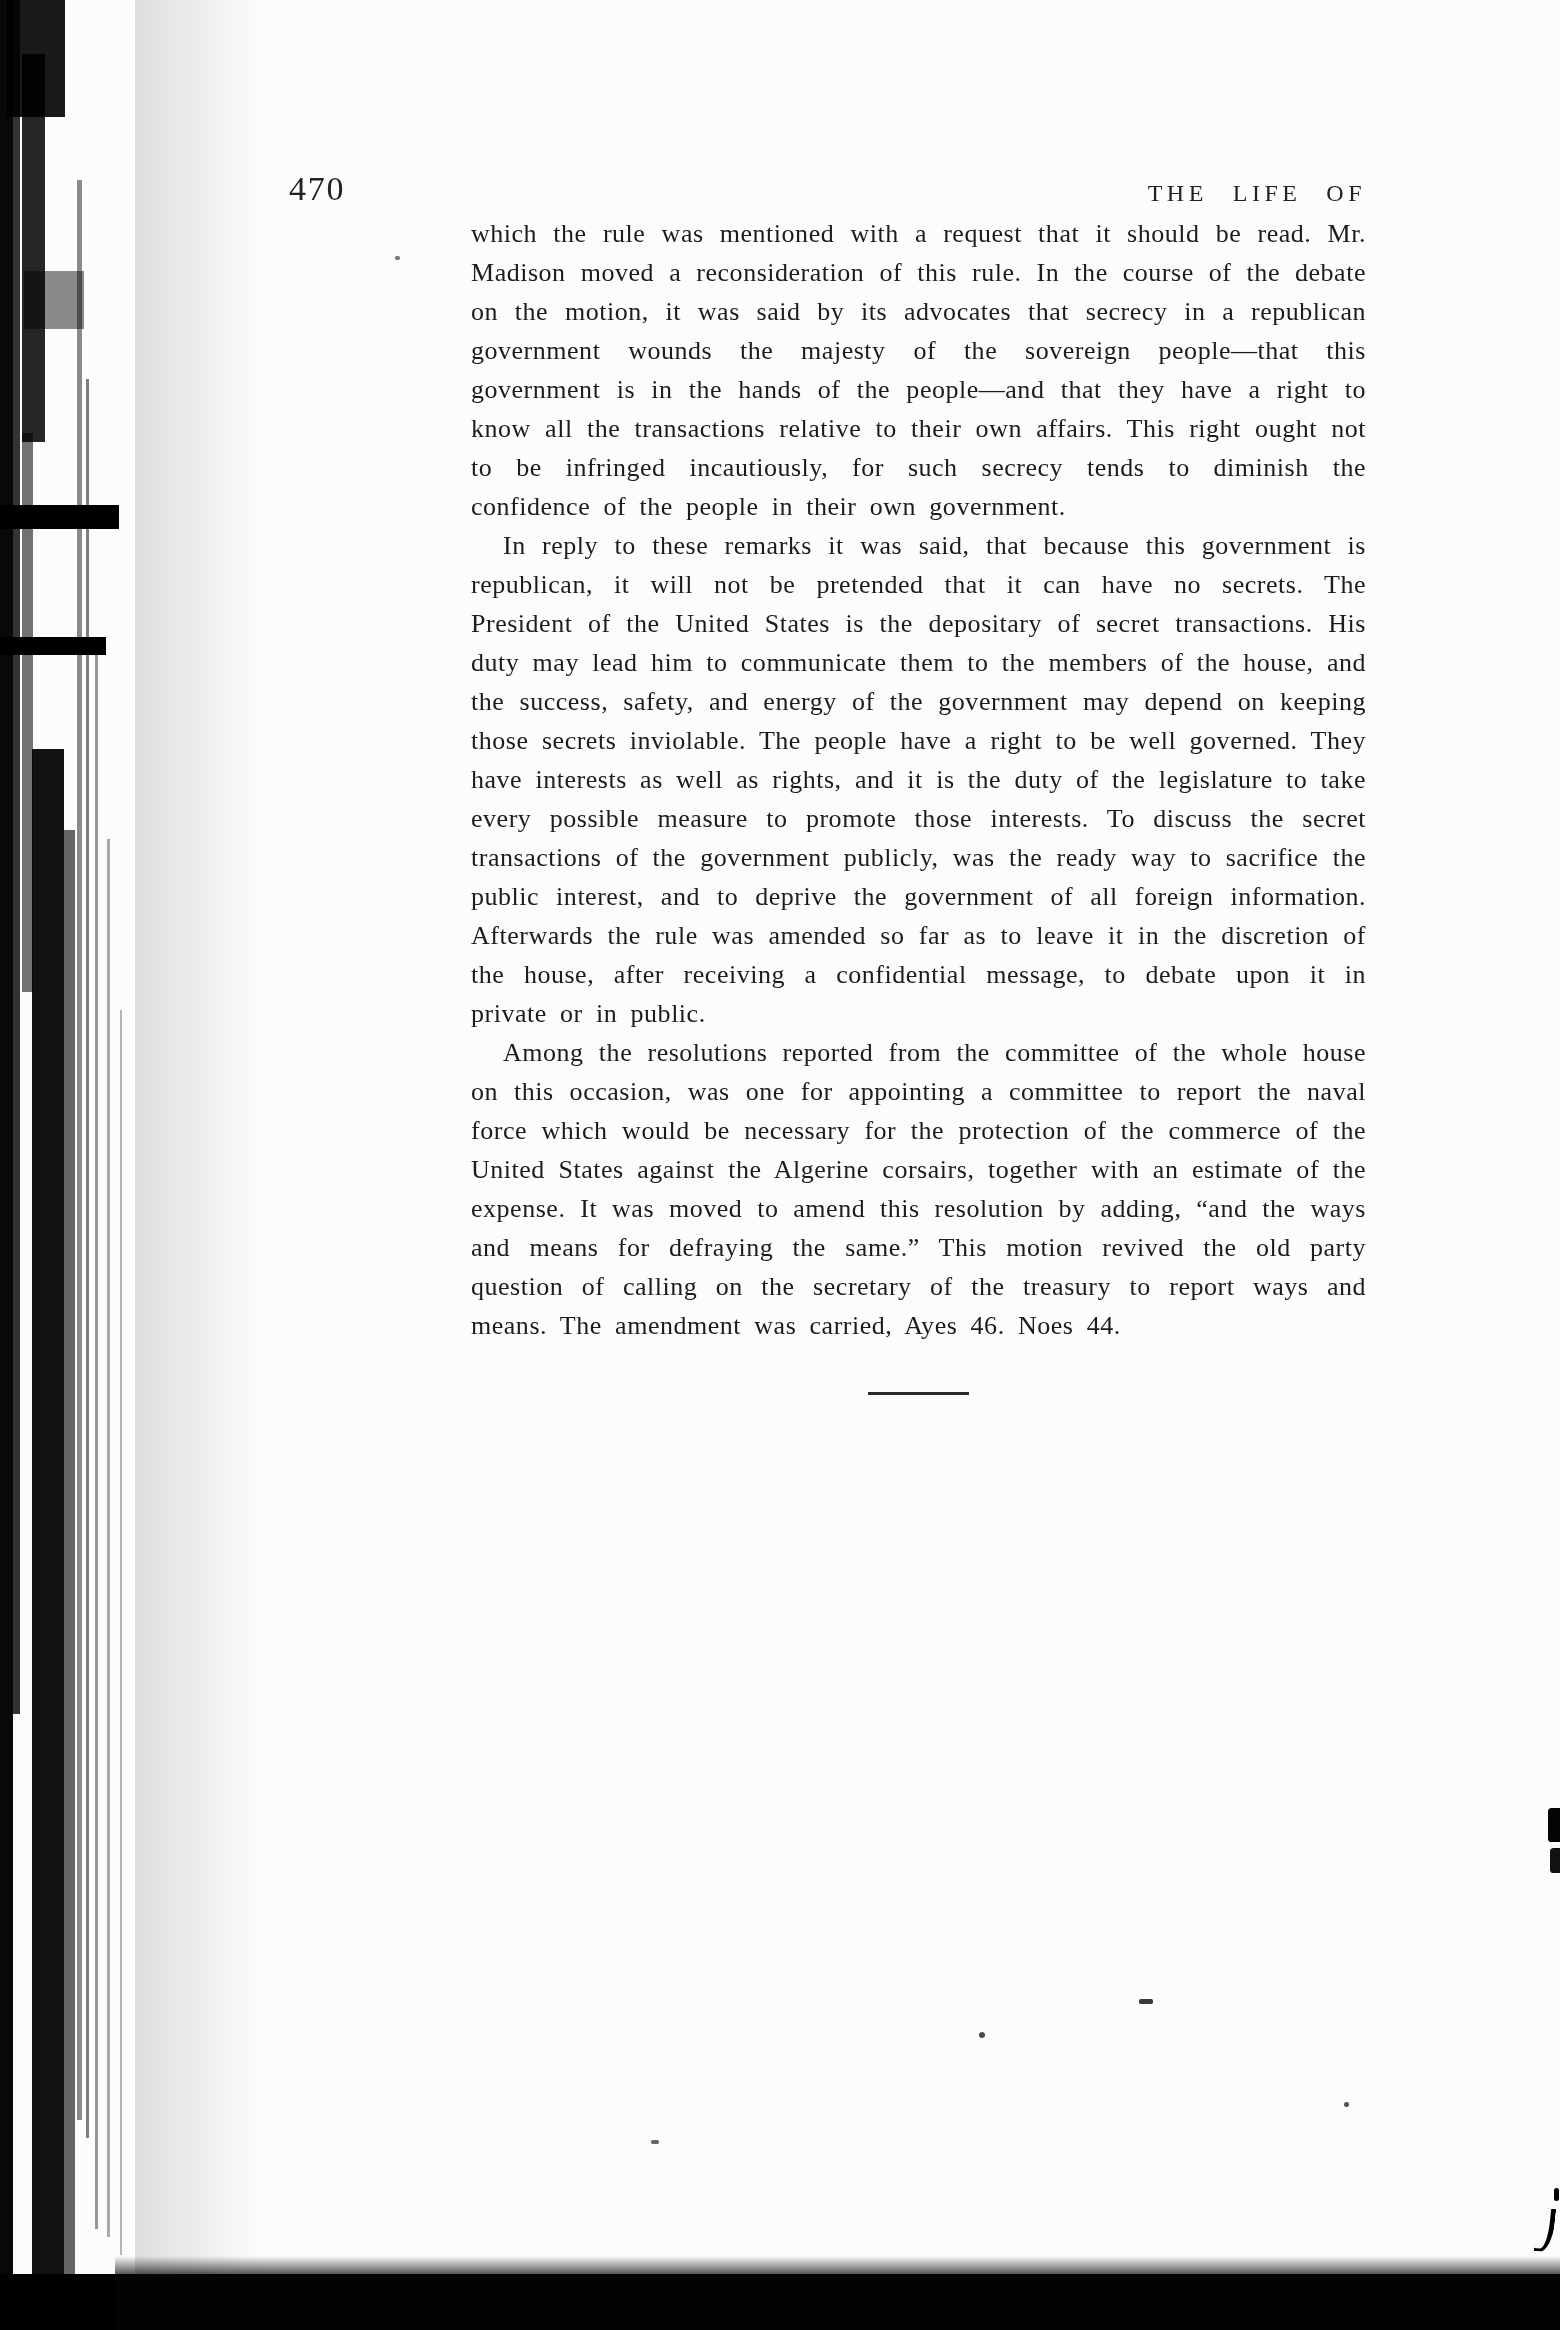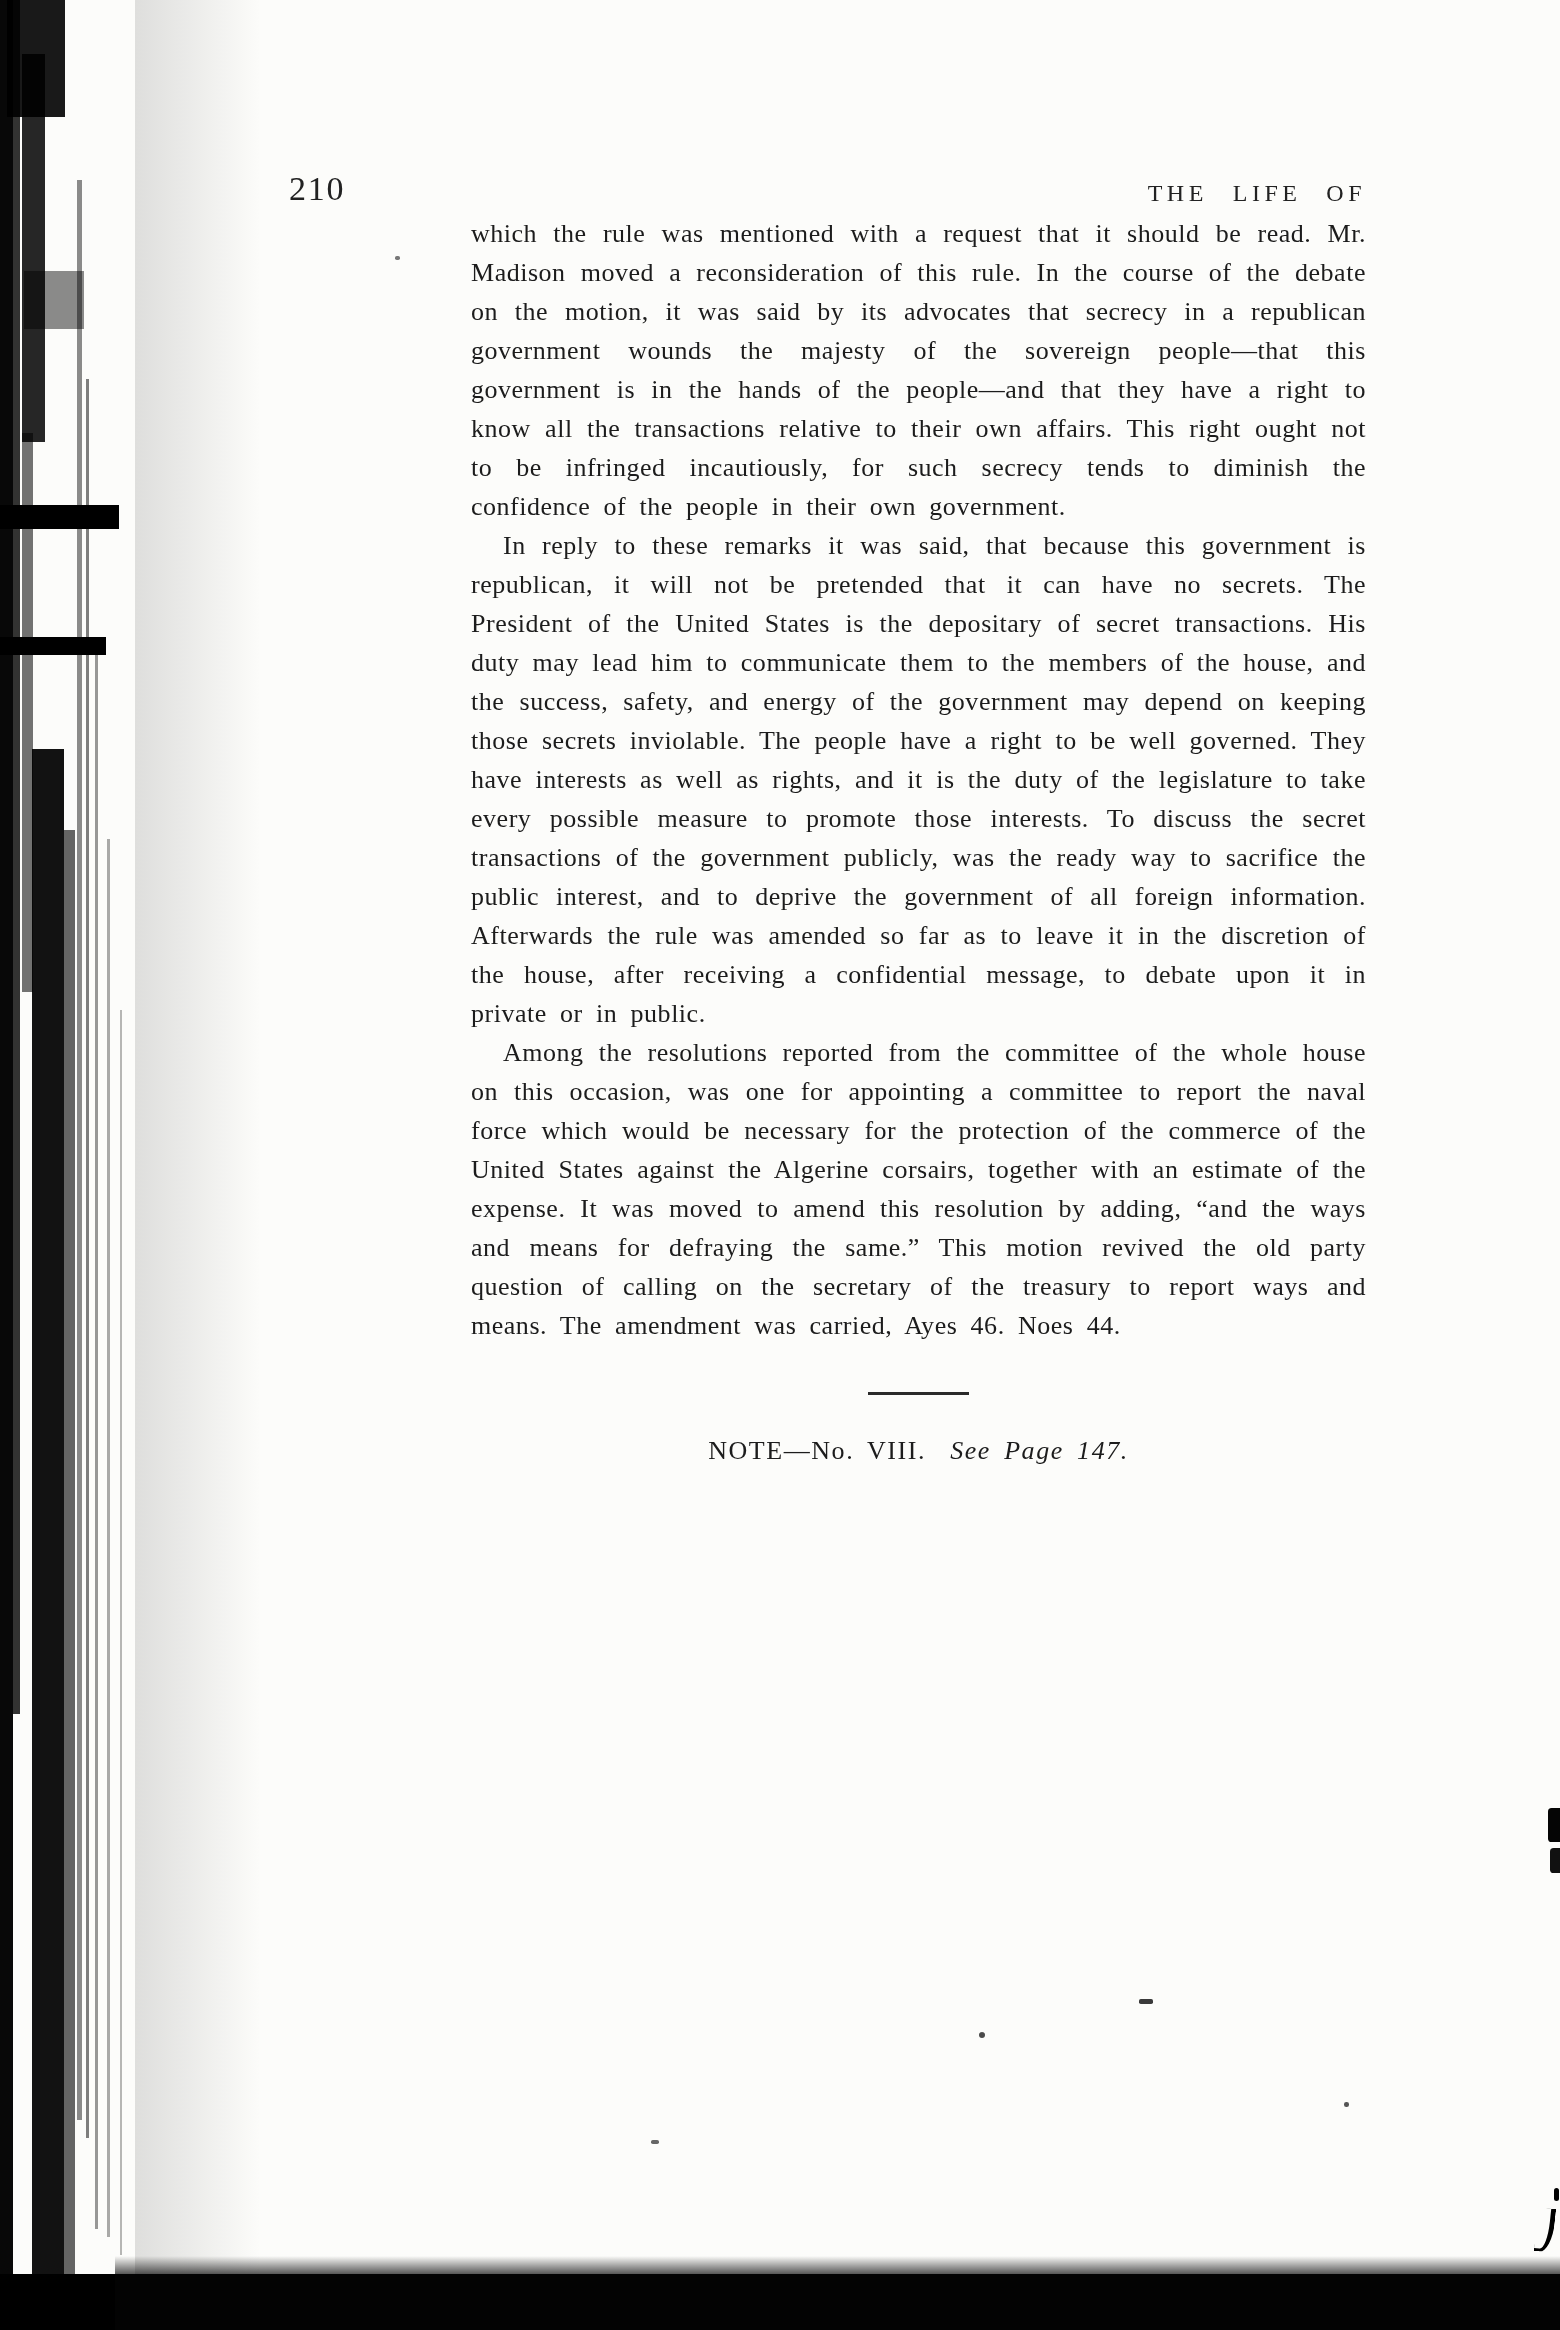--- a/index.html
+++ b/index.html
@@ -162,35 +162,31 @@
   .sp2 { left: 979px; top: 2032px; width: 6.3px;  height: 6.3px;  border-radius: 50%; background:#4a4a4a; }
   .sp3 { left: 1344px; top: 2102px; width: 4.5px;  height: 4.5px;  border-radius: 50%; background:#555; }
   .sp4 { left: 651px;  top: 2140px; width: 8px;  height: 3.6px;  border-radius: 1.8px; background:#666; }
   .sp5 { left: 395px;  top: 256px;  width: 4.5px;  height: 3.6px;  border-radius: 1.8px; background:#777; }
 </style>
 </head>
 <body>
 
 <div>
 
-  <span class="page-number">210</span>
+  <span class="page-number">470</span>
 
   <div class="running-header">THE LIFE OF</div>
 
   <div class="text-block">
     <p class="para no-indent">which the rule was mentioned with a request that it should be read.  Mr. Madison moved a reconsideration of this rule. In the course of the debate on the motion, it was said by its advocates that secrecy in a republican government wounds the majesty of the sovereign people—that this government is in the hands of the people—and that they have a right to know all the transactions relative to their own affairs.  This right ought not to be infringed incautiously, for such secrecy tends to diminish the confidence of the people in their own government.</p>
     <p class="para">In reply to these remarks it was said, that because this government is republican, it will not be pretended that it can have no secrets.  The President of the United States is the depositary of secret transactions.  His duty may lead him to communicate them to the members of the house, and the success, safety, and energy of the government may depend on keeping those secrets inviolable.  The people have a right to be well governed.  They have interests as well as rights, and it is the duty of the legislature to take every possible measure to promote those interests.  To discuss the secret transactions of the government publicly, was the ready way to sacrifice the public interest, and to deprive the government of all foreign information.  Afterwards the rule was amended so far as to leave it in the discretion of the house, after receiving a confidential message, to debate upon it in private or in public.</p>
     <p class="para">Among the resolutions reported from the committee of the whole house on this occasion, was one for appointing a committee to report the naval force which would be necessary for the protection of the commerce of the United States against the Algerine corsairs, together with an estimate of the expense.  It was moved to amend this resolution by adding, “and the ways and means for defraying the same.”  This motion revived the old party question of calling on the secretary of the treasury to report ways and means.  The amendment was carried, Ayes 46.  Noes 44.</p>
 
     <div class="divider"></div>
 
-    <h3 class="note-heading">
-      <span>NOTE—No. VIII.</span>
-      <em>See Page 147.</em>
-    </h3>
 
   </div>
 
   <div class="binding">
     <div class="b1"></div>
       <div class="b2"></div>
       <div class="b3"></div>
     <div class="b4"></div>
       <div class="b5"></div>
       <div class="b6"></div>

